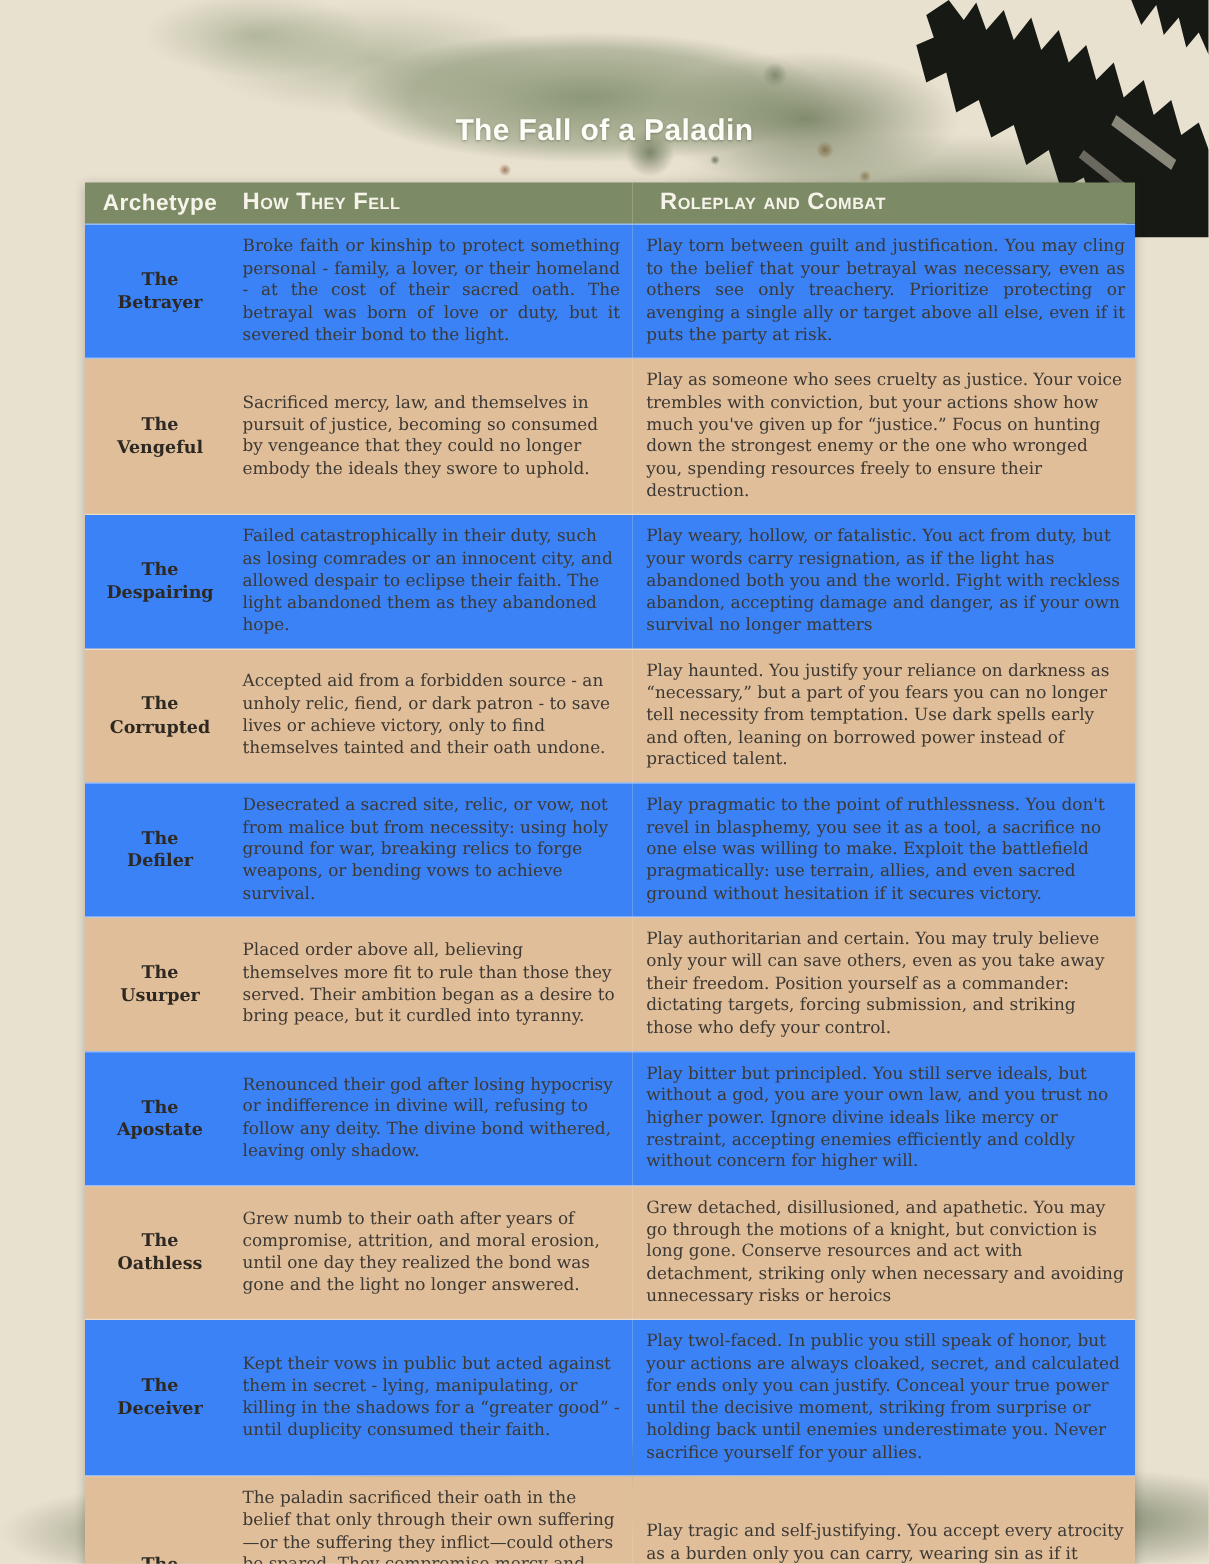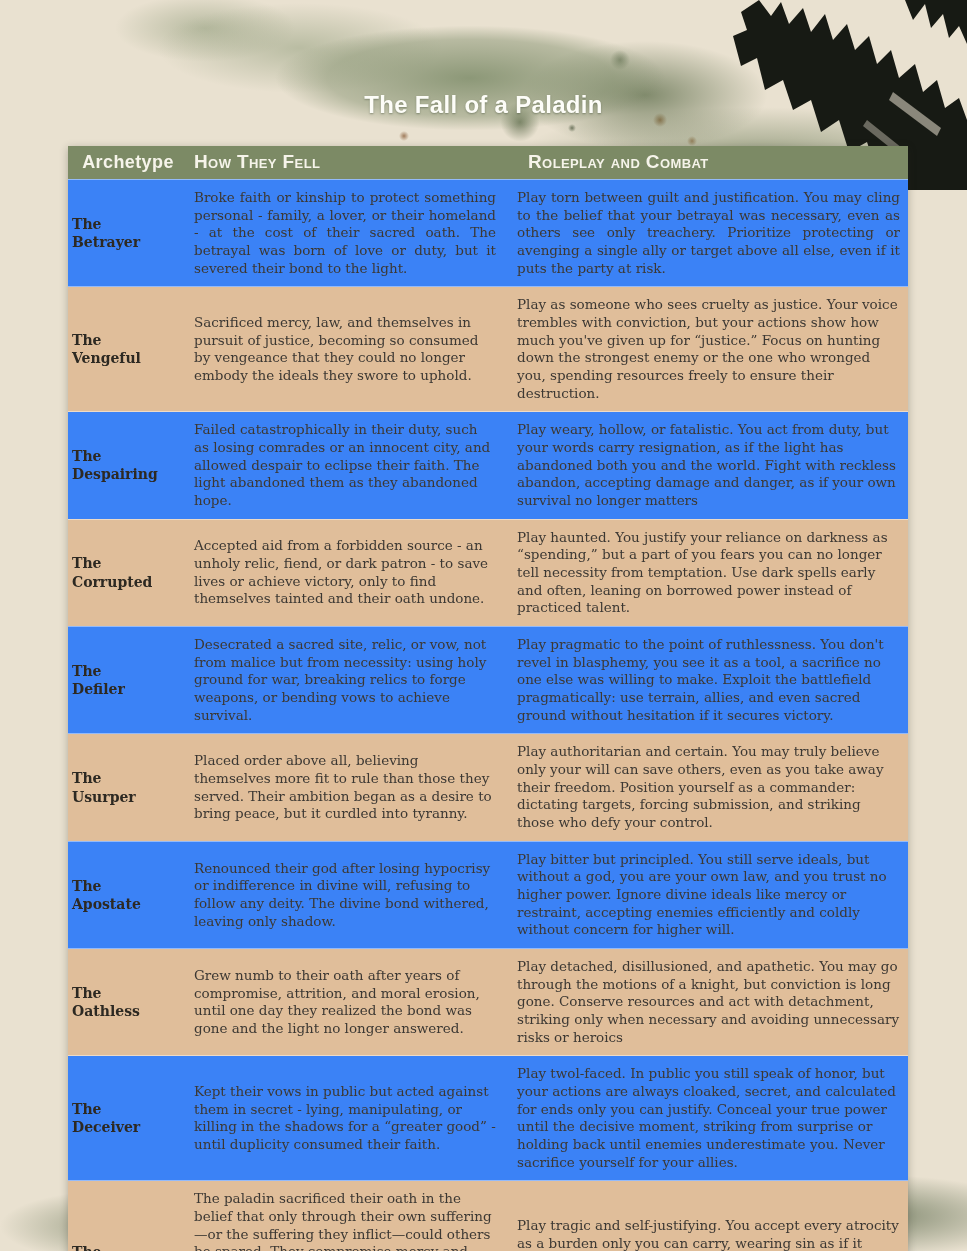--- a/index.html
+++ b/index.html
@@ -68,21 +68,21 @@
   }
   .fall-table thead th.h-arch{text-align:center;font-variant:normal;}
   .fall-table thead th.h-sc{font-variant:small-caps;font-size:19px;}
   .fall-table thead th.h-fell{padding-left:6px;}
   .fall-table thead th.h-role{padding-left:22px;}
   .fall-table td{
     vertical-align:middle;padding:9px 10px 9px 6px;
     border-top:1px solid rgba(255,255,255,0.45);
   }
   .fall-table td.arch{
-    font-weight:bold;font-size:14px;color:#2d2922;
+    text-align:center;font-weight:bold;font-size:14px;color:#2d2922;
     white-space:pre-line;padding:9px 4px;margin-top:41px;
   }
   .fall-table td.role{padding-left:11px;padding-right:8px;margin-top:14px;}
   .fall-table tr.light td{background:#3b82f6;}
   .fall-table tr.tan td{background:#e0be9a;}
   .fall-table tr.justify td.fell, .fall-table tr.justify td.role{text-align:justify;}
 </style>
 </head>
 <body>
 
@@ -127,21 +127,21 @@
     <tr class="light">
       <td class="arch">The
 Despairing</td>
       <td class="fell">Failed catastrophically in their duty, such as losing comrades or an innocent city, and allowed despair to eclipse their faith. The light abandoned them as they abandoned hope.</td>
       <td class="role">Play weary, hollow, or fatalistic. You act from duty, but your words carry resignation, as if the light has abandoned both you and the world. Fight with reckless abandon, accepting damage and danger, as if your own survival no longer matters</td>
     </tr>
     <tr class="tan">
       <td class="arch">The
 Corrupted</td>
       <td class="fell">Accepted aid from a forbidden source - an unholy relic, fiend, or dark patron - to save lives or achieve victory, only to find themselves tainted and their oath undone.</td>
-      <td class="role">Play haunted. You justify your reliance on darkness as “spending,” but a part of you fears you can no longer tell necessity from temptation. Use dark spells early and often, leaning on borrowed power instead of practiced talent.</td>
+      <td class="role">Play haunted. You justify your reliance on darkness as “necessary,” but a part of you fears you can no longer tell necessity from temptation. Use dark spells early and often, leaning on borrowed power instead of practiced talent.</td>
     </tr>
     <tr class="light">
       <td class="arch">The
 Defiler</td>
       <td class="fell">Desecrated a sacred site, relic, or vow, not from malice but from necessity: using holy ground for war, breaking relics to forge weapons, or bending vows to achieve survival.</td>
       <td class="role">Play pragmatic to the point of ruthlessness. You don't revel in blasphemy, you see it as a tool, a sacrifice no one else was willing to make. Exploit the battlefield pragmatically: use terrain, allies, and even sacred ground without hesitation if it secures victory.</td>
     </tr>
     <tr class="tan">
       <td class="arch">The
 Usurper</td>
@@ -151,21 +151,21 @@
     <tr class="light">
       <td class="arch">The
 Apostate</td>
       <td class="fell">Renounced their god after losing hypocrisy or indifference in divine will, refusing to follow any deity. The divine bond withered, leaving only shadow.</td>
       <td class="role">Play bitter but principled. You still serve ideals, but without a god, you are your own law, and you trust no higher power. Ignore divine ideals like mercy or restraint, accepting enemies efficiently and coldly without concern for higher will.</td>
     </tr>
     <tr class="tan">
       <td class="arch">The
 Oathless</td>
       <td class="fell">Grew numb to their oath after years of compromise, attrition, and moral erosion, until one day they realized the bond was gone and the light no longer answered.</td>
-      <td class="role">Play detached, disillusioned, and apathetic. You may go through the motions of a knight, but conviction is long gone. Conserve resources and act with detachment, striking only when necessary and avoiding unnecessary risks or heroics</td>
+      <td class="role">Grew detached, disillusioned, and apathetic. You may go through the motions of a knight, but conviction is long gone. Conserve resources and act with detachment, striking only when necessary and avoiding unnecessary risks or heroics</td>
     </tr>
     <tr class="light">
       <td class="arch">The
 Deceiver</td>
       <td class="fell">Kept their vows in public but acted against them in secret - lying, manipulating, or killing in the shadows for a “greater good” - until duplicity consumed their faith.</td>
       <td class="role">Play twol-faced. In public you still speak of honor, but your actions are always cloaked, secret, and calculated for ends only you can justify. Conceal your true power until the decisive moment, striking from surprise or holding back until enemies underestimate you. Never sacrifice yourself for your allies.</td>
     </tr>
     <tr class="tan">
       <td class="arch">The
 Martyr</td>

